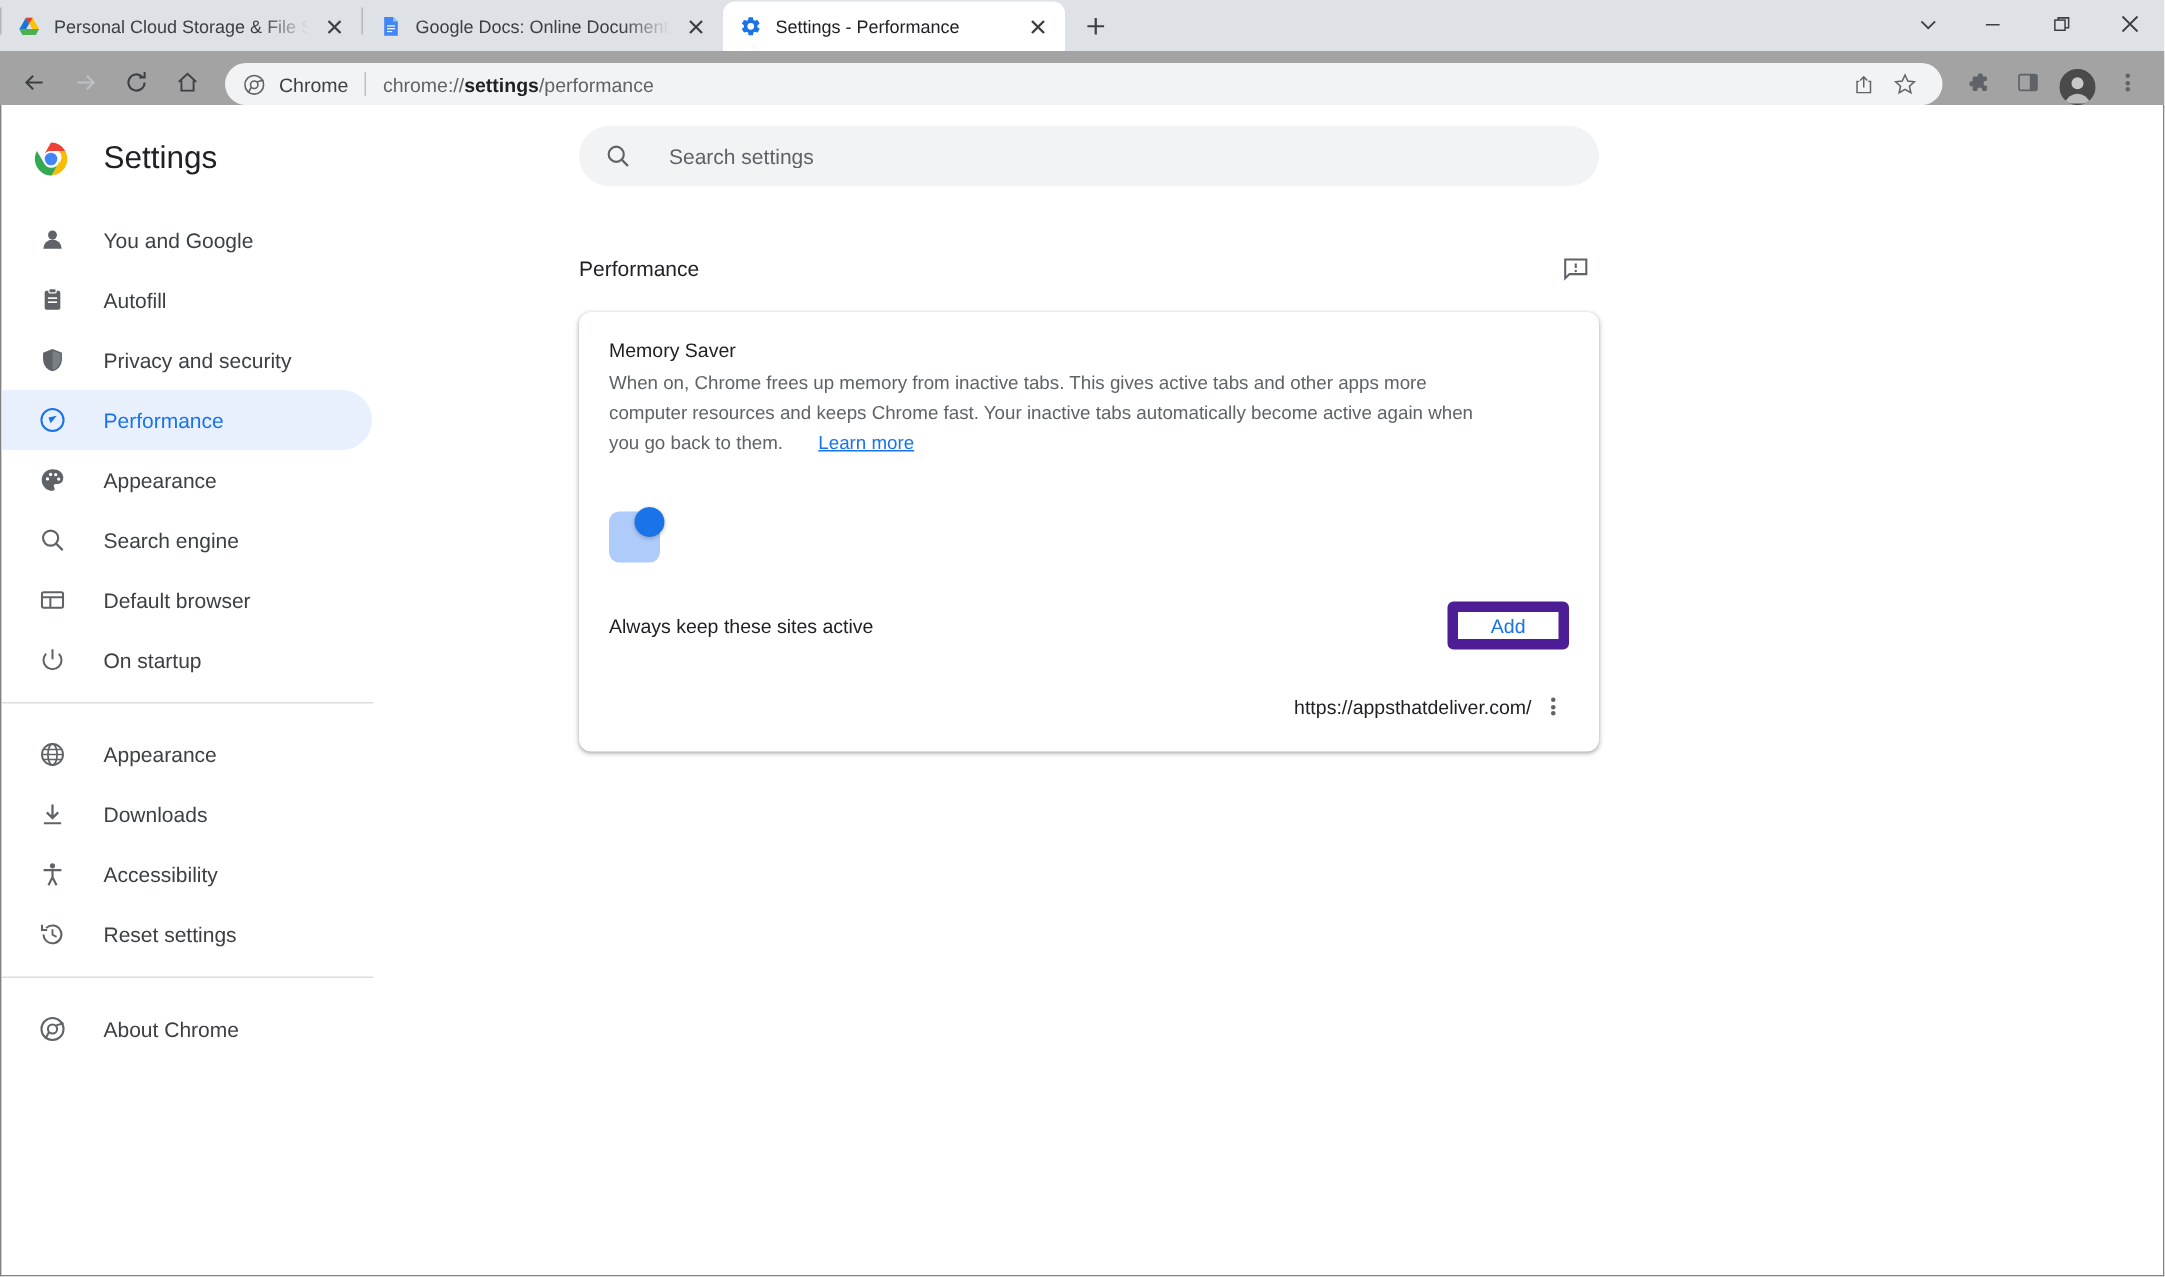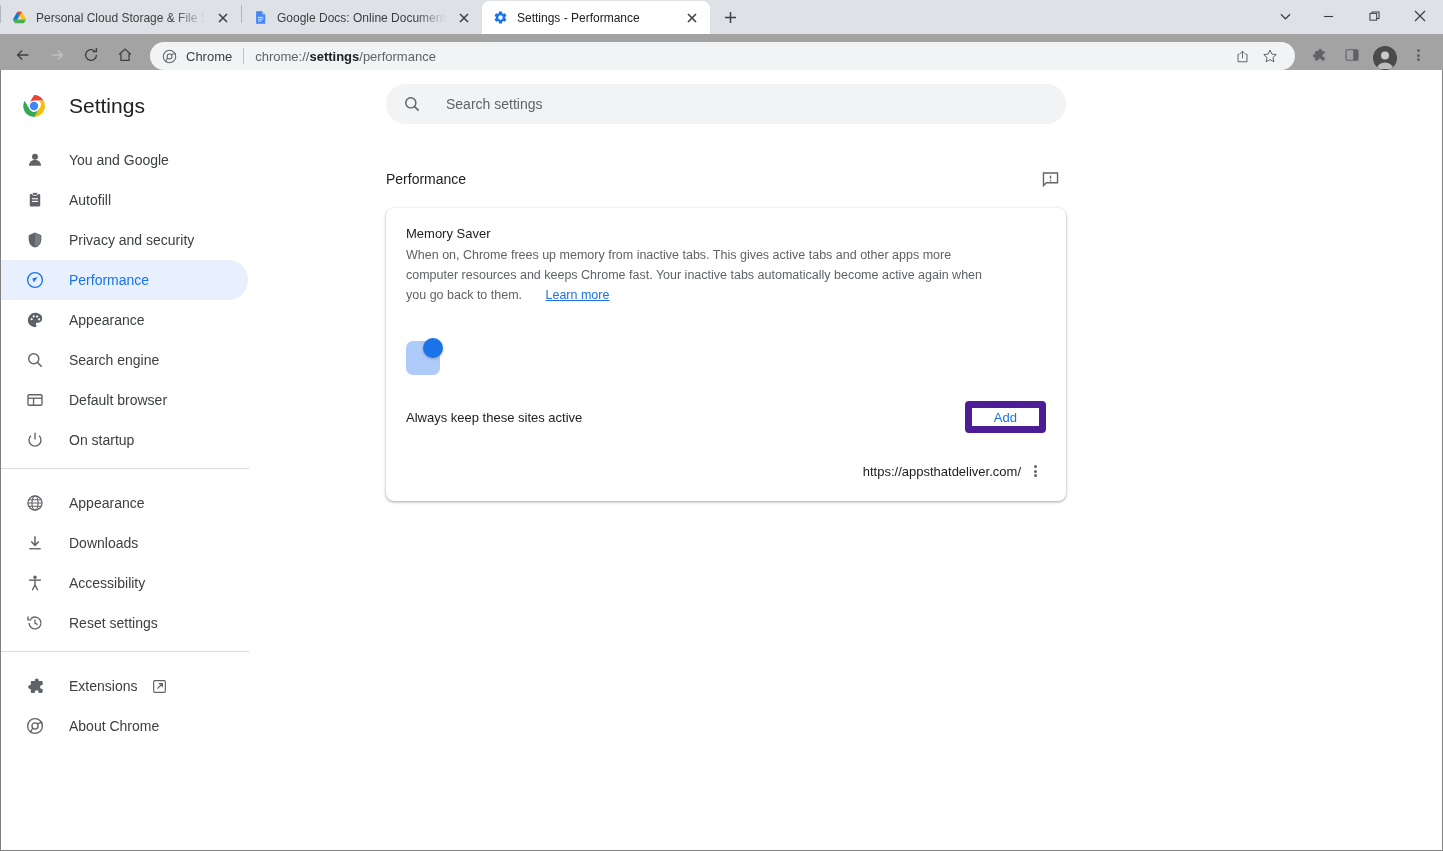--- a/index.html
+++ b/index.html
@@ -682,34 +682,20 @@
               <path d="M10 6.2 L10 10.2 L13 11.8" stroke="#5f6368" stroke-width="1.4" fill="none"></path>
             </svg>
           </span>
           <span class="nav-label">Reset settings</span>
         </div>
       </div>
 
       <div class="nav-sep"></div>
 
       <div class="nav-group">
-        <div class="nav-item">
-          <span class="nav-icon">
-            <svg width="18" height="18" viewBox="0 0 20 20">
-              <path fill="#5f6368" d="M12 1.6a2.2 2.2 0 0 0-2.2 2.2v.7H6.5c-.7 0-1.2.5-1.2 1.2v3.2h-.7a2.2 2.2 0 1 0 0 4.4h.7v3.2c0 .7.5 1.2 1.2 1.2h3.2v-.7a2.2 2.2 0 1 1 4.4 0v.7h3.2c.7 0 1.2-.5 1.2-1.2v-3.2h-.7a2.2 2.2 0 1 1 0-4.4h.7V5.7c0-.7-.5-1.2-1.2-1.2h-3.1v-.7A2.2 2.2 0 0 0 12 1.6z"></path>
-            </svg>
-          </span>
-          <span class="nav-label">Extensions</span>
-          <span class="nav-ext-icon">
-            <svg width="15" height="15" viewBox="0 0 18 18">
-              <rect x="2" y="2" width="14" height="14" rx="1.4" stroke="#5f6368" stroke-width="1.4" fill="none"></rect>
-              <path d="M6.5 11.5 L12 6 M8 5.6 L12.4 5.6 L12.4 10" stroke="#5f6368" stroke-width="1.4" fill="none"></path>
-            </svg>
-          </span>
-        </div>
 
         <div class="nav-item">
           <span class="nav-icon">
             <svg width="18" height="18" viewBox="0 0 20 20">
               <circle cx="10" cy="10" r="8.2" stroke="#5f6368" stroke-width="1.5" fill="none"></circle>
               <circle cx="10" cy="10" r="3.4" stroke="#5f6368" stroke-width="1.5" fill="none"></circle>
               <path d="M12.8 7.3 L18.2 5.8" stroke="#5f6368" stroke-width="1.5"></path>
               <path d="M7.7 11.9 L4.7 17.2" stroke="#5f6368" stroke-width="1.5"></path>
             </svg>
           </span>

